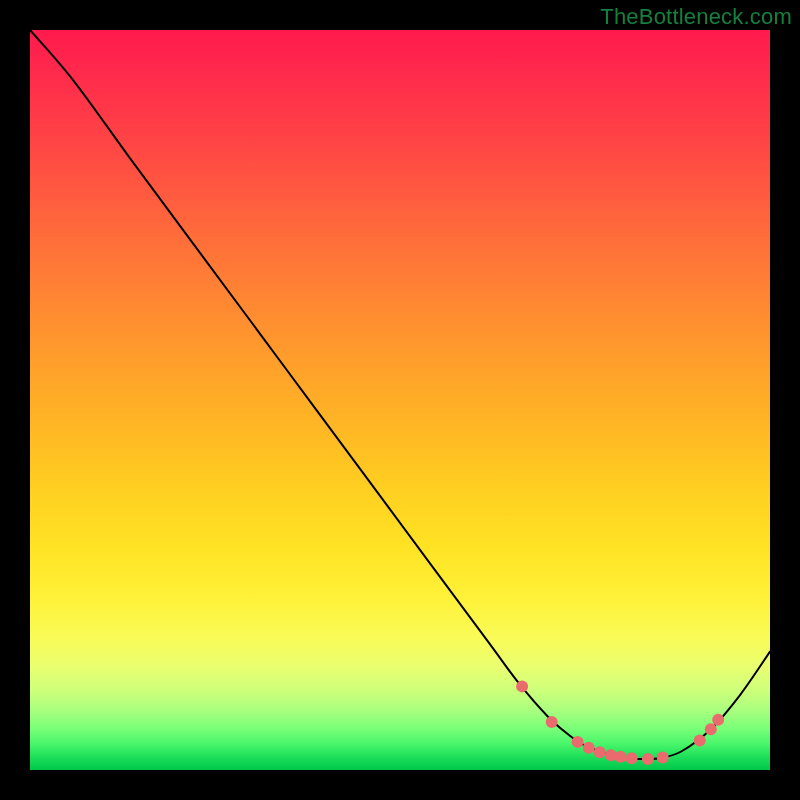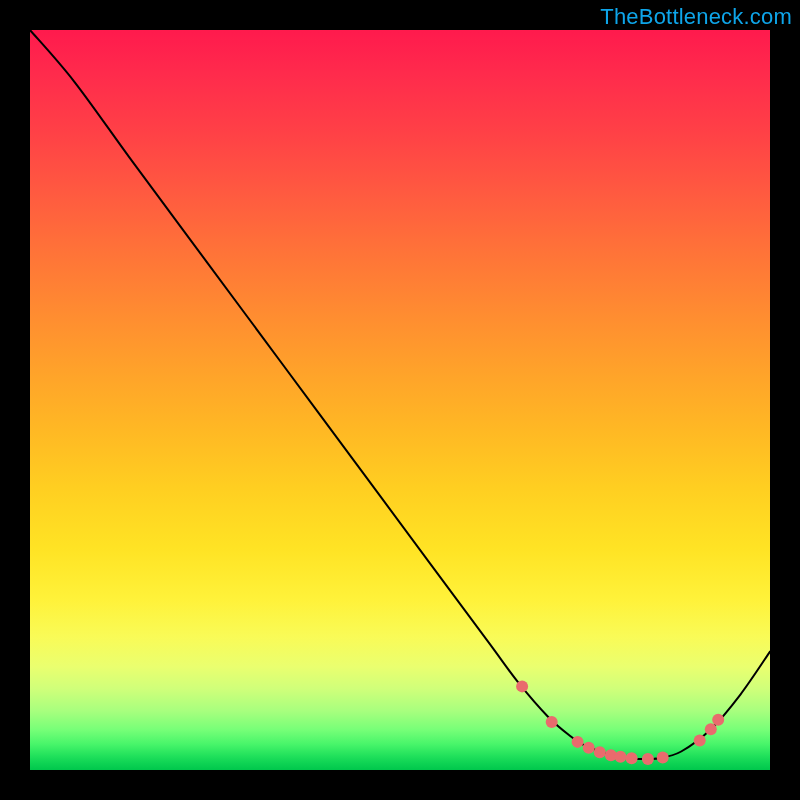--- a/index.html
+++ b/index.html
@@ -52,21 +52,21 @@
     left: 0;
     top: 0;
     width: 740px;
     height: 740px;
     overflow: visible;
   }
   .watermark {
     position: absolute;
     top: 4px;
     right: 8px;
-    color: #0ea5e9;
+    color: #15803d;
     font-size: 22px;
     letter-spacing: 0.2px;
     user-select: none;
   }
 </style>
 </head>
 <body>
 
 <div class="stage">
   <div class="plot">

